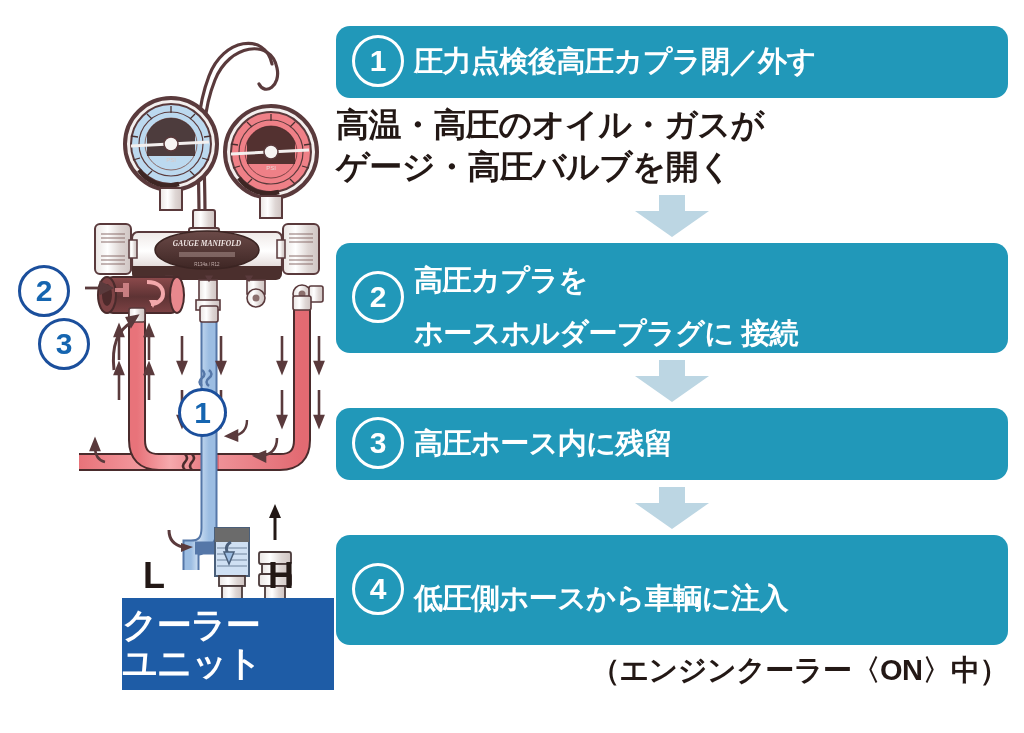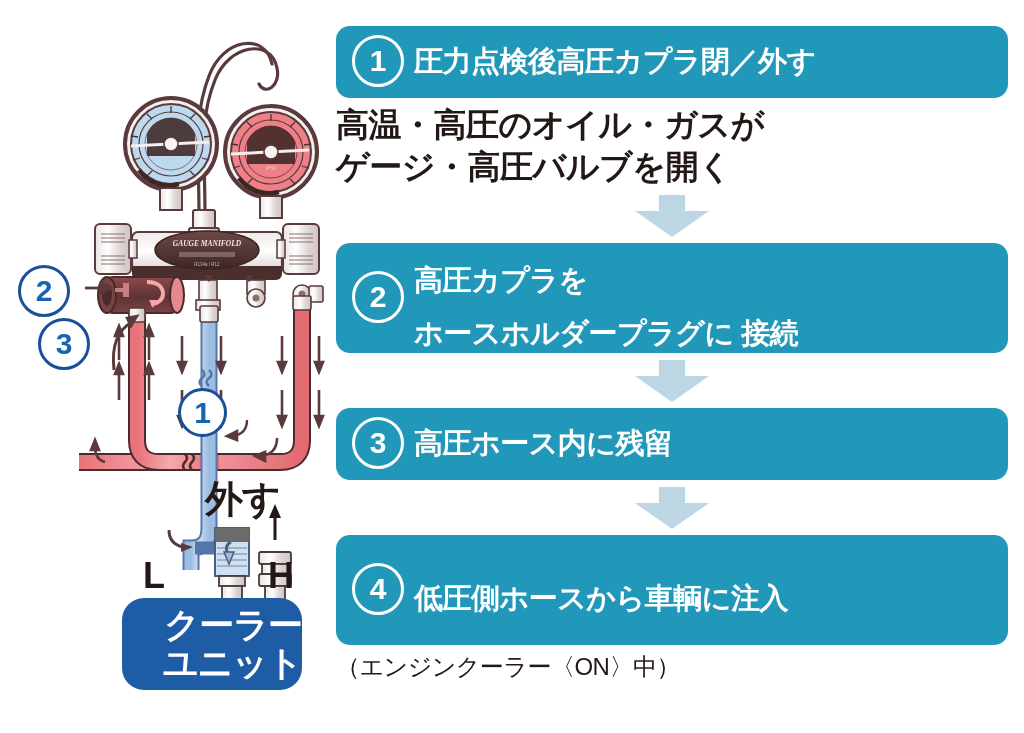--- a/index.html
+++ b/index.html
@@ -44,47 +44,47 @@
     text-align:left;
     color:#231815;
     font-size:33px;font-weight:bold;
     line-height:1.27;
     letter-spacing:-0.5px;
     margin:6px 0 0 0;
   }
   .sub-text span{display:block;}
 
   .foot-note{
-    text-align:left;
+    text-align:right;
     color:#231815;
-    font-size:24px;font-weight:normal;
+    font-size:29px;font-weight:bold;
     letter-spacing:-0.5px;
     margin-top:6px;
   }
 
   .arrow-down{
     width:100%;
     display:flex;justify-content:center;
     margin:7px 0 6px 0;
   }
   .arrow-down svg{display:block;}
 
   
   .diagram{position:absolute;left:0;top:0;width:336px;height:733px;padding-left:19px;}
   .diagram svg{display:block;}
 
   .cooler-box{
     position:absolute;
     left:122px;top:598px;
-    width:180px;height:92px;
+    width:212px;height:92px;
     background:#1e5ca6;
-    border-radius:22px;
+    border-radius:0;
     color:#ffffff;
     display:flex;flex-direction:column;
-    align-items:flex-end;justify-content:center;
+    align-items:flex-start;justify-content:center;
     font-size:35px;font-weight:bold;
     line-height:1.08;
     letter-spacing:-1px;
   }
   .cooler-box span{display:block;}
 
   .lbl-hazusu{
     position:absolute;left:205px;top:474px;
     font-size:38px;font-weight:bold;color:#231815;
     letter-spacing:-1px;
@@ -378,21 +378,20 @@
         <line x1="256" y1="540" x2="256" y2="512" stroke="#231815" stroke-width="3"></line>
         <polygon points="250,518 262,518 256,504" fill="#231815"></polygon>
       </g>
     </svg>
 
     <div class="cooler-box">
       <span>クーラー</span>
       <span>ユニット</span>
     </div>
 
-    <div class="lbl-hazusu">外す</div>
     <div class="lbl-L">L</div>
     <div class="lbl-H">H</div>
 
     <div class="circ-num cn1">1</div>
     <div class="circ-num cn2">2</div>
     <div class="circ-num cn3">3</div>
   </div>
 
   <div class="steps">
 

